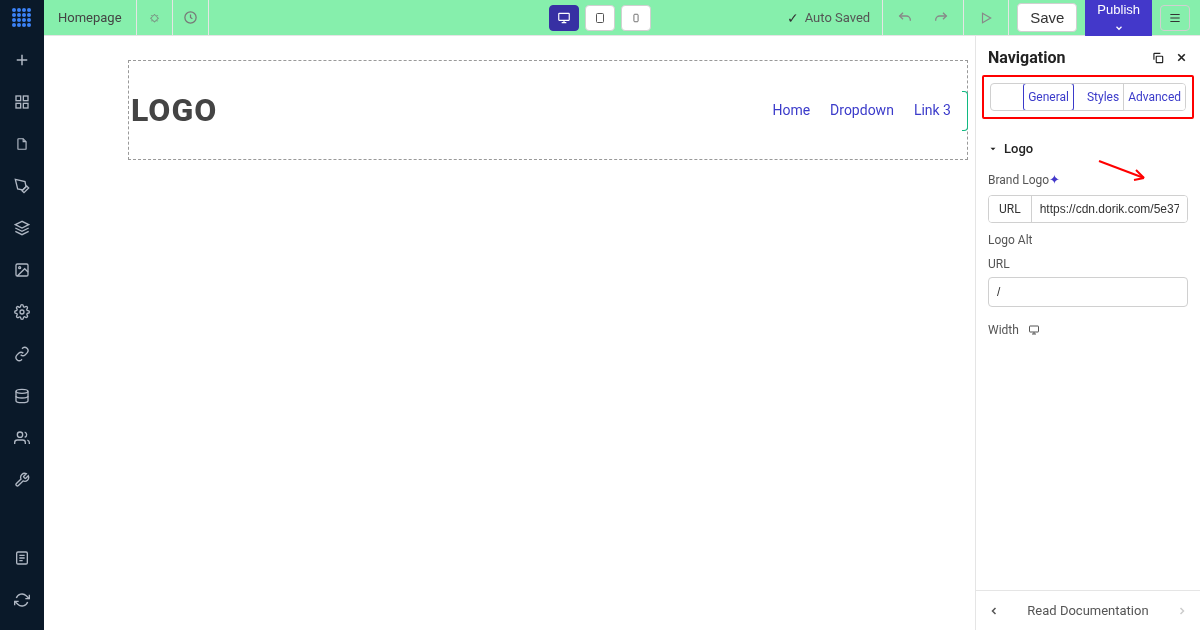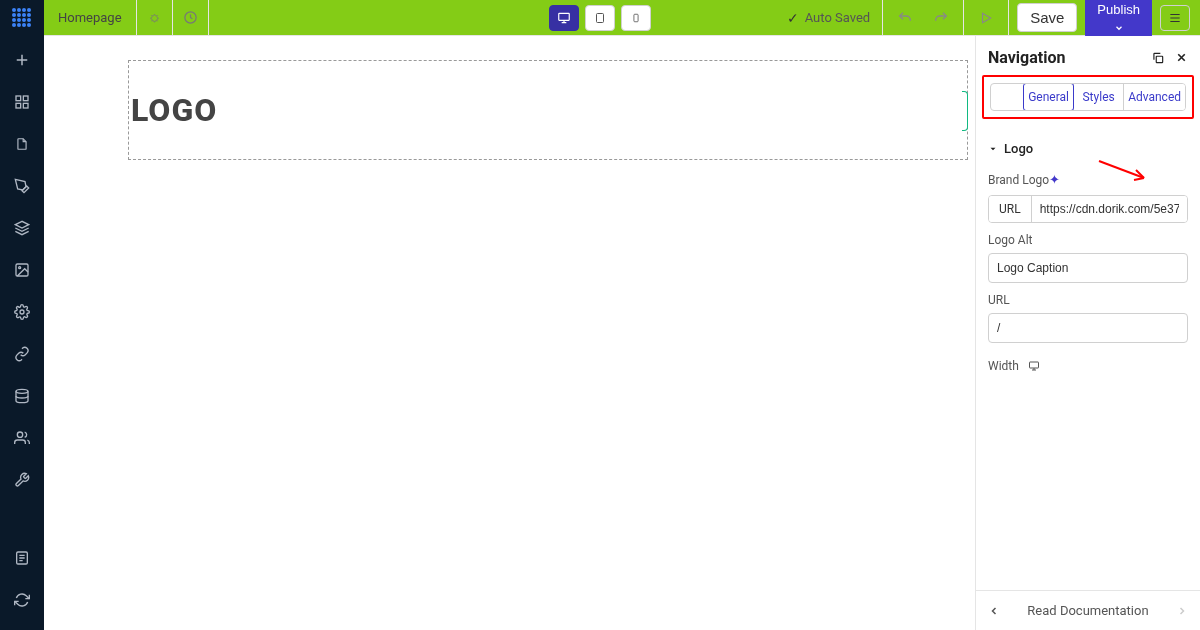--- a/index.html
+++ b/index.html
@@ -1,19 +1,19 @@
 <!DOCTYPE html>
 <html><head>
 <meta charset="utf-8">
 <style>
 * { box-sizing: border-box; margin: 0; padding: 0; }
 body { font-family: -apple-system, BlinkMacSystemFont, "Segoe UI", Roboto, sans-serif; font-size: 13px; color: #333; background: #fff; width: 1200px; height: 630px; overflow: hidden; position: relative; }
 
 
-.topbar { height: 36px; border-bottom: 1px solid #e5e5e5; display: flex; align-items: center; padding: 0 0 0 0; background: #84cc16; }
+.topbar { height: 36px; border-bottom: 1px solid #e5e5e5; display: flex; align-items: center; padding: 0 0 0 0; background: #86efac; }
 .logo-box { width: 44px; height: 36px; background: #0a1929; display: flex; align-items: center; justify-content: center; }
 .logo-dots { width: 20px; height: 20px; display: grid; grid-template-columns: repeat(4,4px); grid-template-rows: repeat(4,4px); gap: 1px; }
 .logo-dots span { width: 4px; height: 4px; background: #3b82f6; border-radius: 50%; }
 .crumb { padding: 0 14px; font-size: 13px; color: #444; border-right: 1px solid #e5e5e5; height: 100%; display: flex; align-items: center; }
 .tb-btn { width: 36px; height: 36px; display: flex; align-items: center; justify-content: center; color: #777; border-right: 1px solid #e5e5e5; cursor: pointer; }
 .tb-center { position: absolute; left: 50%; transform: translateX(-50%); display: flex; gap: 6px; align-items: center; }
 .device-btn { width: 30px; height: 26px; border: 1px solid #d0d0d0; border-radius: 4px; display: flex; align-items: center; justify-content: center; color: #555; cursor: pointer; background: #fff; }
 .device-btn.active { background: #3730a3; border-color: #3730a3; color: #fff; }
 .tb-right { margin-left: auto; display: flex; align-items: center; gap: 8px; padding-right: 10px; height: 100%; }
 .auto-saved { color: #555; font-size: 13px; display: flex; align-items: center; gap: 6px; padding: 0 12px; border-right: 1px solid #e5e5e5; height: 100%; }
@@ -39,21 +39,21 @@
 
 
 .panel { position: absolute; right: 0; top: 36px; bottom: 0; width: 225px; background: #fff; border-left: 1px solid #e5e5e5; display: flex; flex-direction: column; font-size: 13px; }
 .panel-head { display: flex; align-items: center; justify-content: space-between; padding: 12px 12px 8px 12px; }
 .panel-title { font-weight: 700; font-size: 16px; color: #222; }
 .panel-head-icons { display: flex; gap: 10px; color: #222; }
 .tabs-wrap { padding: 0 6px 8px 6px; position: relative; }
 .red-box { border: 2px solid #ff0000; padding: 6px; border-radius: 2px; }
 .tabs { display: flex; border: 1px solid #d0d0d0; border-radius: 4px; overflow: hidden; padding-left: 33px; }
 .tab { flex: 1; text-align: center; padding: 6px 4px; font-size: 12px; color: #3b3bca; cursor: pointer; background: #fff; }
-.tab + .tab { border-left: 1px solid #d0d0d0; }
+.tab + .tab { border-left: 1px solid #d0d0d0; text-align: right; }
 .tab.active { background: #fff; border: 1px solid #3b3bca; border-radius: 3px; margin: -1px; z-index: 1; position: relative; }
 .section { padding: 8px 12px 4px 12px; }
 .sec-head { display: flex; align-items: center; gap: 6px; font-weight: 500; color: #222; padding: 6px 0; cursor: pointer; }
 .field-label { color: #555; font-size: 12px; margin: 10px 0 6px 0; display: flex; align-items: center; justify-content: flex-start; }
 .sparkle { color: #4338ca; font-size: 13px; }
 .logo-preview { border: 1px solid #e0e0e0; border-radius: 4px; height: 130px; display: flex; align-items: center; justify-content: center; overflow: hidden; background: #fafafa; }
 .big-og { font-size: 120px; font-weight: 900; color: #3f4550; letter-spacing: -4px; white-space: nowrap; text-shadow: 0 0 0 #aaa, 2px 2px 0 #bbb; }
 .url-row { display: flex; margin-top: 8px; border: 1px solid #d0d0d0; border-radius: 4px; overflow: hidden; }
 .url-lab { padding: 6px 10px; background: #fff; border-right: 1px solid #d0d0d0; font-size: 12px; color: #333; }
 .url-inp { flex: 1; border: none; padding: 6px 8px; font-size: 12px; color: #333; outline: none; min-width: 0; }
@@ -244,20 +244,25 @@
           <path d="M1 20v-6h6"></path>
           <path d="M3.51 9a9 9 0 0114.85-3.36L23 10M1 14l4.64 4.36A9 9 0 0020.49 15"></path>
         </svg>
       </div>
   </div>
 </div>
 
 <div class="canvas">
   <div class="nav-el">
     <div class="nav-logo">LOGO</div>
+    <div class="nav-links">
+      <span>Home</span>
+      <span>Dropdown</span>
+      <span>Link 3</span>
+    </div>
     <div class="green-edge"></div>
   </div>
 </div>
 
 <div class="panel">
   <div class="panel-head">
     <div class="panel-title">Navigation</div>
     <div class="panel-head-icons">
       <span>
           <svg width="14" height="14" viewBox="0 0 24 24" fill="none" stroke="currentColor" stroke-width="2">
@@ -294,21 +299,20 @@
     <div class="field-label">
       <span>Brand Logo</span>
       <span class="sparkle">✦</span>
     </div>
     <div class="url-row">
       <div class="url-lab">URL</div>
       <input class="url-inp" value="https://cdn.dorik.com/5e373b6" style="">
     </div>
 
     <div class="field-label">Logo Alt</div>
-    <input class="text-inp" value="Logo Caption" style="">
 
     <div class="field-label">URL</div>
     <input class="text-inp" value="/" style="">
 
     <div class="width-row">
       <span>Width</span>
       <svg width="14" height="12" viewBox="0 0 24 24" fill="none" stroke="currentColor" stroke-width="2">
           <rect x="3" y="4" width="18" height="12" rx="1"></rect>
           <path d="M8 20h8M12 16v4"></path>
         </svg>

